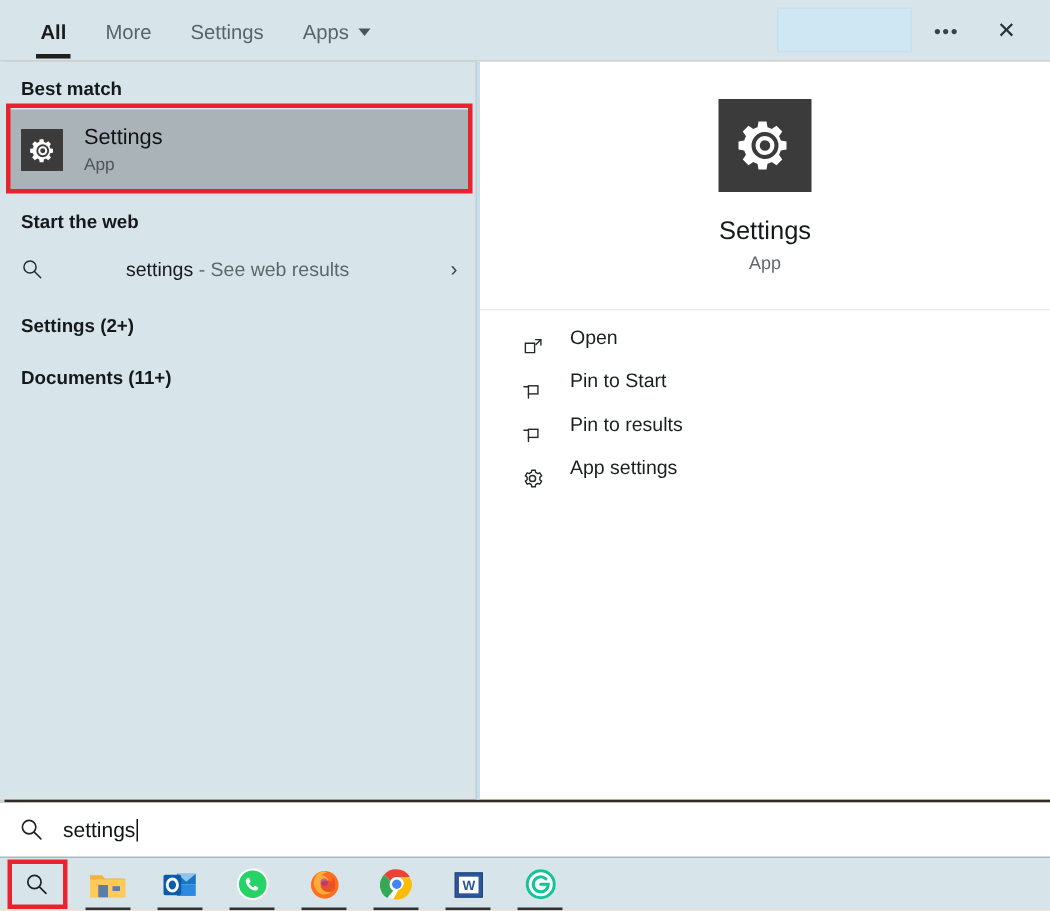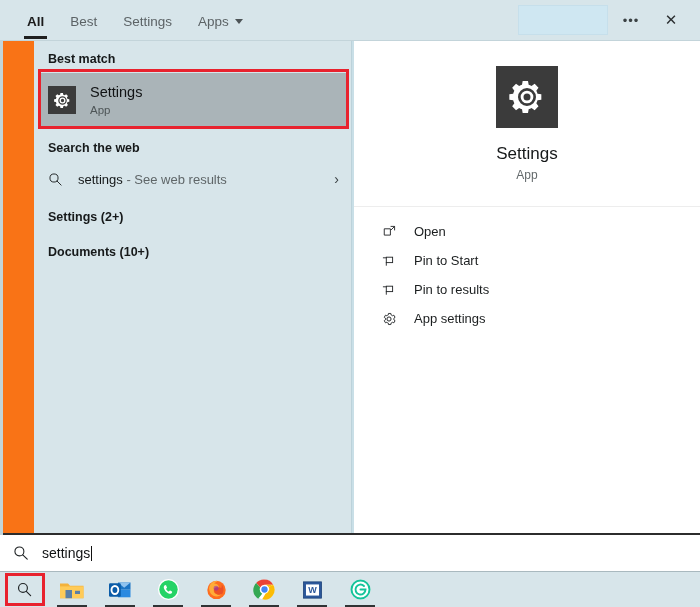--- a/index.html
+++ b/index.html
@@ -122,21 +122,20 @@
     flex: 1 1 auto;
     display: flex;
     min-height: 0;
   }
   .left-pane {
     width: 317px;
     flex: 0 0 317px;
     background: #d7e5ea;
     position: relative;
     border-right: 1px solid #bcd2da;
-    margin-left: 34px;
   }
   .right-pane {
     flex: 1 1 auto;
     background: #ffffff;
     position: relative;
     border-left: 2px solid #c9dfe7;
   }
 
   
   .group-header {
@@ -196,20 +195,21 @@
     height: 60px;
     box-sizing: border-box;
   }
 
   .web-row {
     display: flex;
     align-items: center;
     height: 34px;
     padding: 0 12px 0 14px;
     cursor: default;
+    gap: 40px;
   }
   .web-row .mag {
     flex: 0 0 22px;
     display: flex;
     align-items: center;
     justify-content: flex-start;
     color: #24282a;
   }
   .web-row-label {
     font-size: 13px;
@@ -253,21 +253,20 @@
   .preview-sub {
     margin-top: 4px;
     font-size: 12px;
     color: #63696b;
   }
   .action-list {
     padding-top: 10px;
   }
   .action-row {
     display: flex;
-    align-items: center;
     height: 29px;
     padding-left: 24px;
     cursor: default;
   }
   .action-icon {
     flex: 0 0 22px;
     display: flex;
     align-items: center;
     justify-content: center;
     color: #26292b;
@@ -357,21 +356,21 @@
 
   <div class="flyout">
     <div class="flyout-edge-left"></div>
 
     <div class="topbar">
       <div class="tabs">
         <div class="tab active">
           <span>All</span>
         </div>
         <div class="tab">
-          <span>Best</span>
+          <span>More</span>
         </div>
         <div class="tab">
           <span>Settings</span>
         </div>
         <div class="tab">
           <span>Apps</span>
           <span class="caret"></span>
         </div>
       </div>
       <div class="topbar-right">
@@ -400,35 +399,35 @@
               </svg>
             </div>
             <div class="result-text">
               <div class="result-title">Settings</div>
               <div class="result-sub">App</div>
             </div>
           </div>
           <div class="redbox best"></div>
         </div>
 
-        <div class="group-header spaced">Search the web</div>
+        <div class="group-header spaced">Start the web</div>
 
         <div class="web-row">
           <span class="mag">
             <svg width="15" height="15" viewBox="0 0 20 20">
               <circle cx="8" cy="8" r="5.4" fill="none" stroke="#24282a" stroke-width="1.3"></circle>
               <line x1="12" y1="12" x2="17.5" y2="17.5" stroke="#24282a" stroke-width="1.3" stroke-linecap="round"></line>
             </svg>
           </span>
           <span class="web-row-label"><span>settings</span><span class="muted"> - See web results</span></span>
           <span class="chev">›</span>
         </div>
 
         <div class="group-header spaced">Settings (2+)</div>
-        <div class="group-header spaced">Documents (10+)</div>
+        <div class="group-header spaced">Documents (11+)</div>
 
       </div>
 
       <div class="right-pane">
 
         <div class="preview-head">
           <div class="preview-tile">
             <svg width="40" height="40" viewBox="0 0 24 24">
               <path fill="#ffffff" d="M12 8.2a3.8 3.8 0 1 0 0 7.6 3.8 3.8 0 0 0 0-7.6zm0 5.9a2.1 2.1 0 1 1 0-4.2 2.1 2.1 0 0 1 0 4.2z"></path>
               <path fill="#ffffff" d="M20.6 13.6v-3.2l-2.3-.4a6.9 6.9 0 0 0-.7-1.7l1.3-1.9-2.3-2.3-1.9 1.3a6.9 6.9 0 0 0-1.7-.7l-.4-2.3h-3.2l-.4 2.3a6.9 6.9 0 0 0-1.7.7L5.4 4.1 3.1 6.4l1.3 1.9a6.9 6.9 0 0 0-.7 1.7l-2.3.4v3.2l2.3.4c.17.6.4 1.17.7 1.7l-1.3 1.9 2.3 2.3 1.9-1.3c.53.3 1.1.53 1.7.7l.4 2.3h3.2l.4-2.3c.6-.17 1.17-.4 1.7-.7l1.9 1.3 2.3-2.3-1.3-1.9c.3-.53.53-1.1.7-1.7l2.3-.4zM12 17.4a5.4 5.4 0 1 1 0-10.8 5.4 5.4 0 0 1 0 10.8z"></path>

